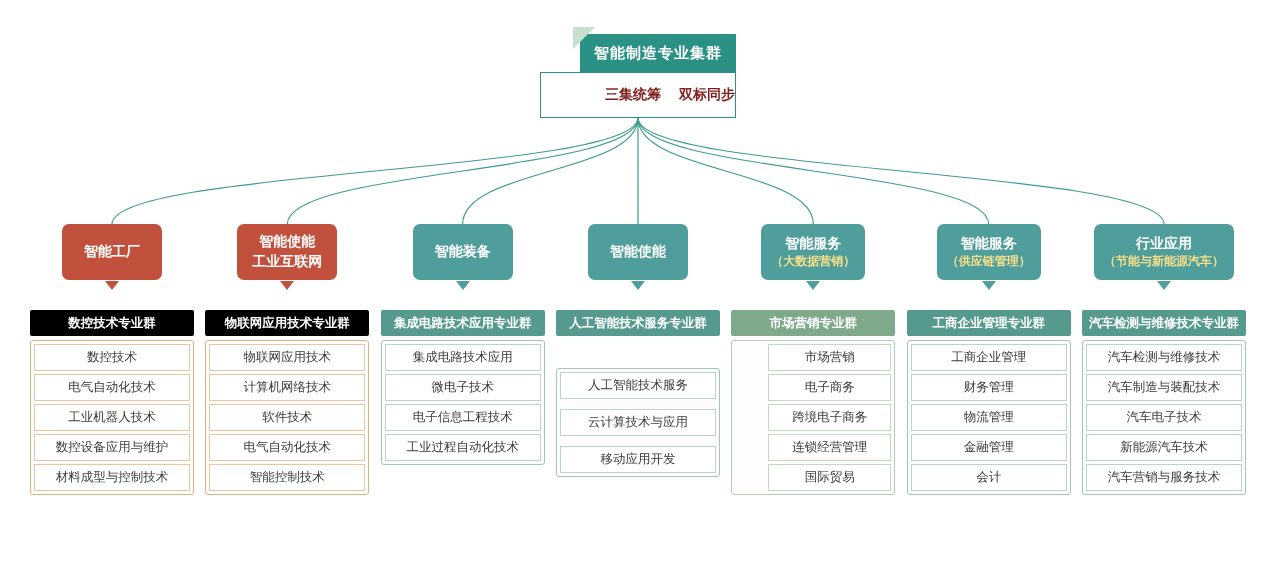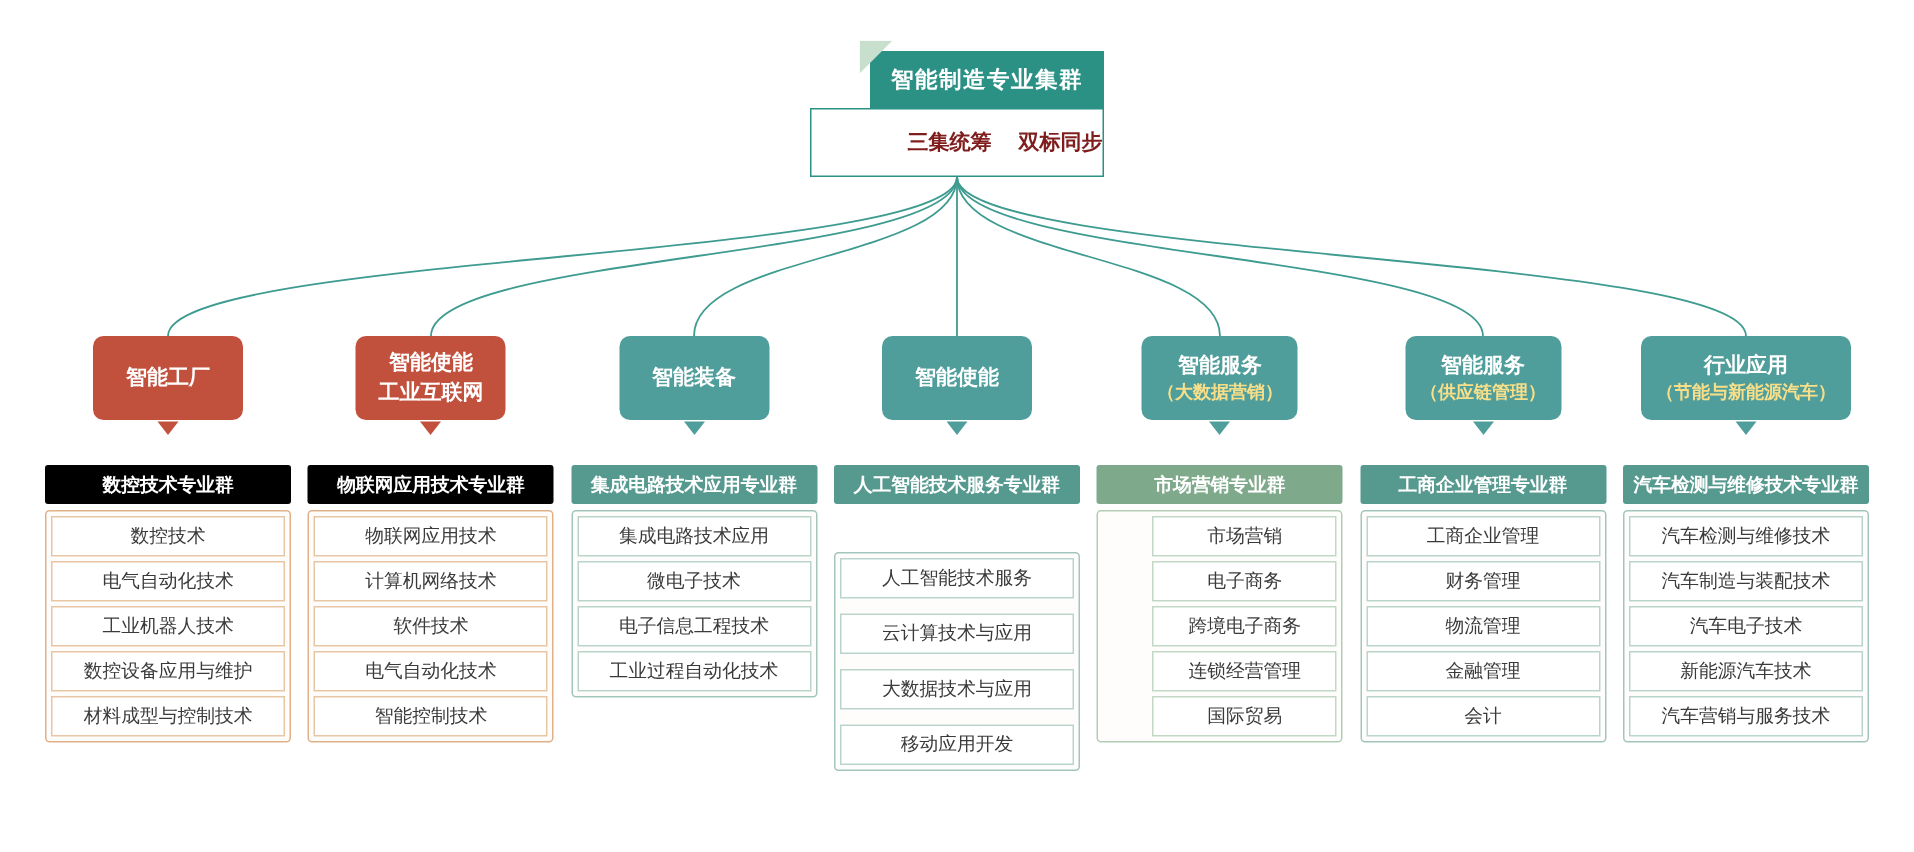--- a/index.html
+++ b/index.html
@@ -144,21 +144,20 @@
 
     <div class="branch">
       <div class="label-box teal">
         <span>智能使能</span>
       </div>
       <div class="down-arrow teal"></div>
       <div class="group-header hdr-teal">人工智能技术服务专业群</div>
       <div class="items box-teal spread">
         <div class="item">人工智能技术服务</div>
         <div class="item">云计算技术与应用</div>
-        <div class="item">大数据技术与应用</div>
         <div class="item">移动应用开发</div>
       </div>
     </div>
 
     <div class="branch">
       <div class="label-box teal">
         <span>智能服务</span>
         <span class="label-sub yellow">（大数据营销）</span>
       </div>
       <div class="down-arrow teal"></div>

